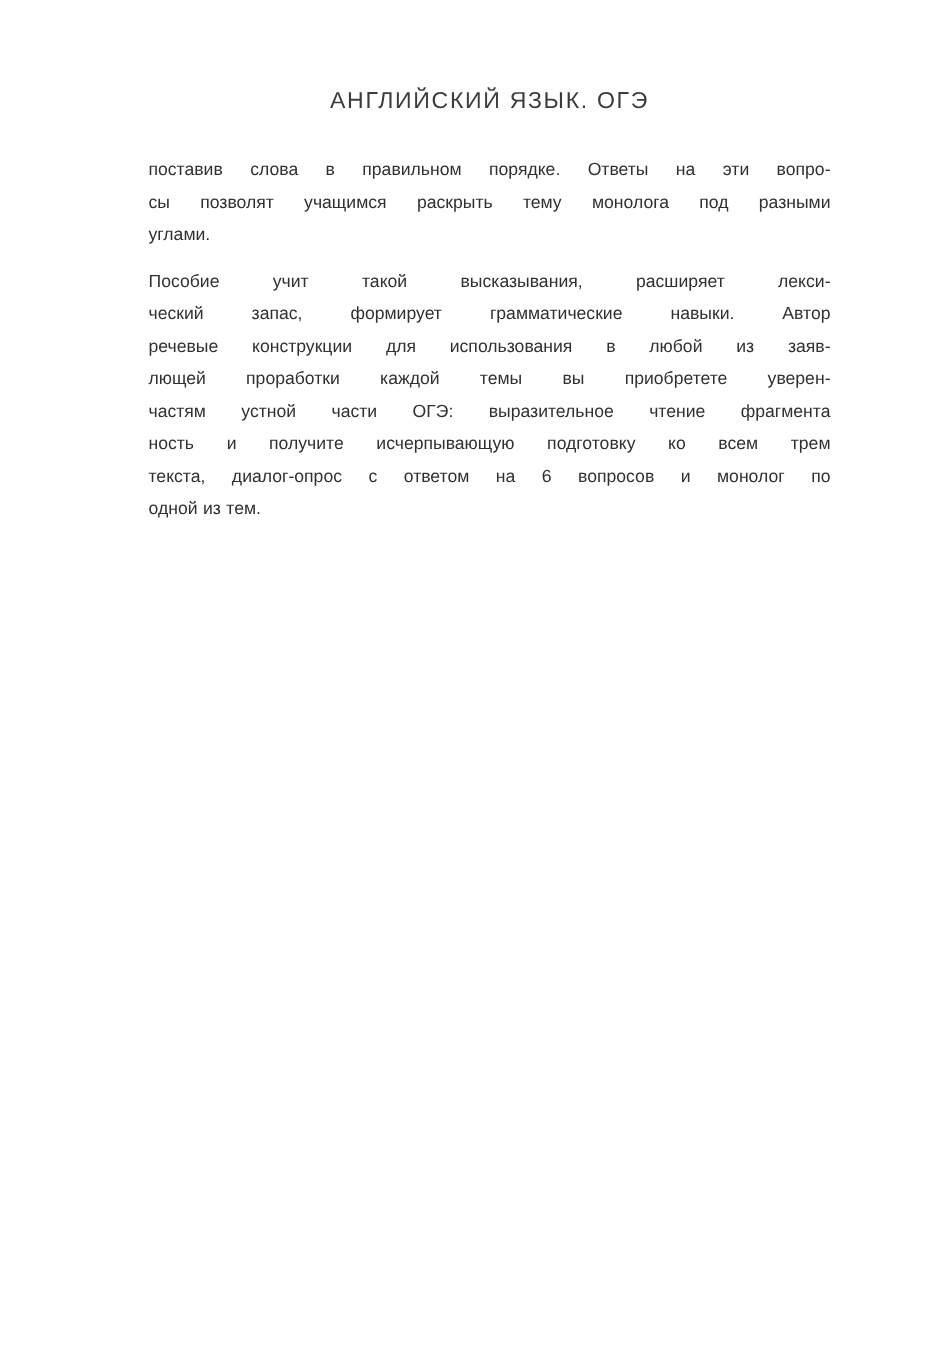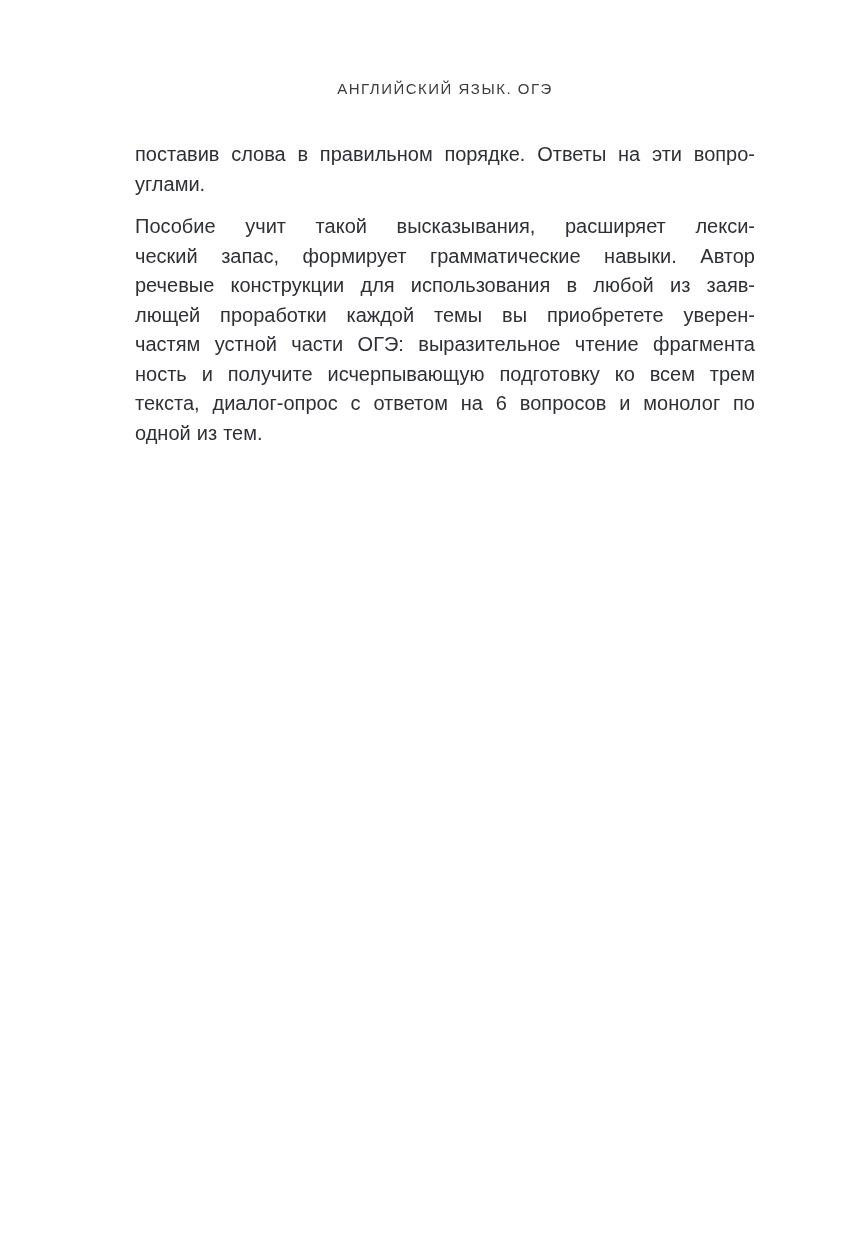--- a/index.html
+++ b/index.html
@@ -14,31 +14,31 @@
     background: #ffffff;
     font-family: "Liberation Sans", sans-serif;
     overflow: hidden;
   }
   .running-head {
     position: absolute;
     top: 80px;
     left: 135px;
     width: 620px;
     text-align: center;
-    font-size: 15px;
+    font-size: 21px;
     letter-spacing: 1.5px;
     color: #3a3c3e;
   }
   .textblock {
     position: absolute;
     top: 140px;
     left: 135px;
     width: 620px;
     color: #2e3033;
-    font-size: 20px;
+    font-size: 16px;
     line-height: 29.5px;
   }
   .para { margin: 0; }
   .para + .para { margin-top: 13px; }
   .line {
     text-align: justify;
     text-align-last: justify;
     word-spacing: 0.5px;
   }
   .line.last {
@@ -49,20 +49,21 @@
 <body>
 
 <div class="page">
 
   <div class="running-head">АНГЛИЙСКИЙ ЯЗЫК. ОГЭ</div>
 
   <div class="textblock">
 
     <div class="para">
       <div class="line">поставив слова в правильном порядке. Ответы на эти вопро-</div>
+      <div class="line">сы позволят учащимся раскрыть тему монолога под разными</div>
       <div class="line last">углами.</div>
     </div>
 
     <div class="para">
       <div class="line">Пособие учит такой высказывания, расширяет лекси-</div>
       <div class="line">ческий запас, формирует грамматические навыки. Автор</div>
       <div class="line">речевые конструкции для использования в любой из заяв-</div>
       <div class="line">лющей проработки каждой темы вы приобретете уверен-</div>
       <div class="line">частям устной части ОГЭ: выразительное чтение фрагмента</div>
       <div class="line">ность и получите исчерпывающую подготовку ко всем трем</div>

